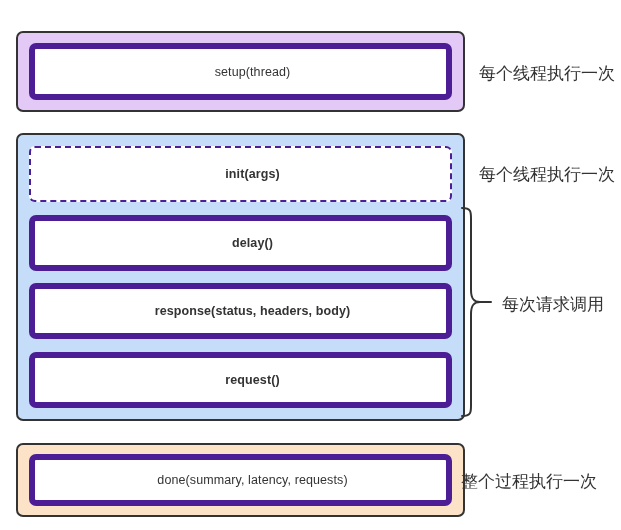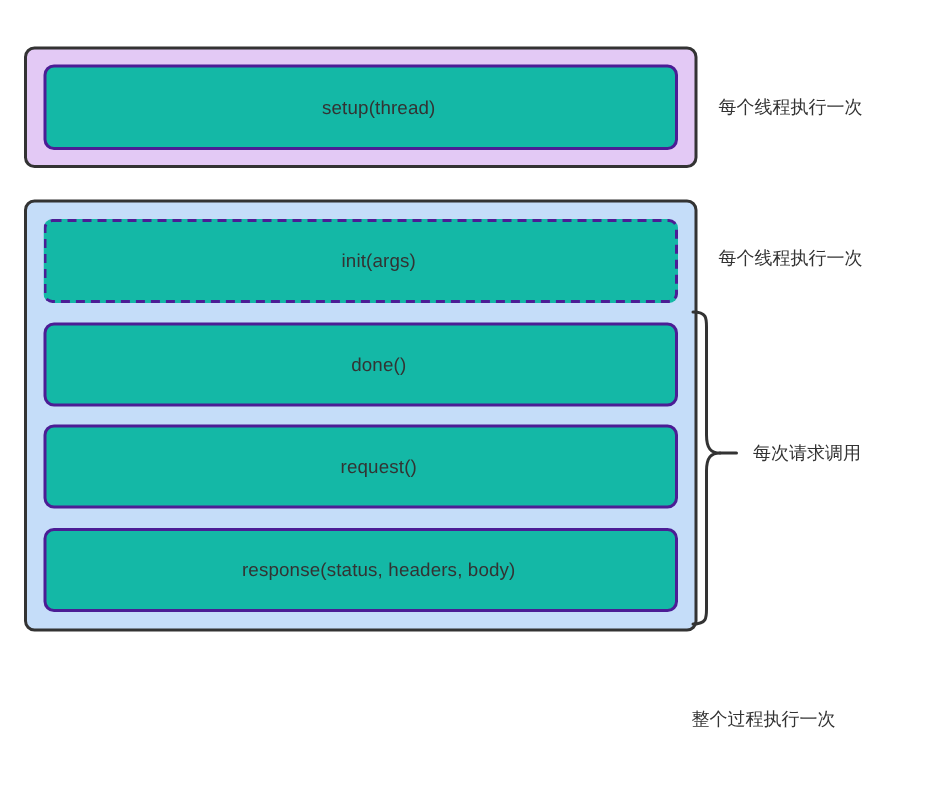--- a/index.html
+++ b/index.html
@@ -54,50 +54,51 @@
     top: 443px;
     width: 449px;
     height: 74px;
     background: #fce3c8;
     padding: 9px 11px;
   }
 
   
   .step {
     box-sizing: border-box;
-    background: #14b8a6;
-    border: 2px solid #4c1d95;
+    background: #ffffff;
+    border: 6px solid #4c1d95;
     border-radius: 7px;
     display: flex;
     align-items: center;
     justify-content: center;
     font-size: 12.5px;
     color: #333333;
     letter-spacing: 0.1px;
     white-space: nowrap;
     padding-left: 24px;
   }
   .group.purple .step { height: 100%; }
   .group.orange .step { height: 100%; }
 
   .group.blue .step {
     height: 56px;
     margin-bottom: 10px;
+    font-weight: bold;
   }
   .group.blue .step:last-child { margin-bottom: 0; }
   .group.blue .step.dashed {
     border-style: dashed;
     border-width: 2px;
     border-radius: 6px;
   }
 
   
   .annotation {
     position: absolute;
-    font-size: 12px;
+    font-size: 17px;
     color: #333333;
     white-space: nowrap;
     line-height: 1;
     text-align: center;
   }
   .annotation.a1 { left: 479px; top: 65px; }
   .annotation.a2 { left: 479px; top: 166px; }
   .annotation.a3 { left: 502px; top: 296px; }
   .annotation.a4 { left: 461px; top: 473px; }
 
@@ -116,29 +117,32 @@
 
 <div id="diagram">
 
   <div class="group purple">
     <div class="step">setup(thread)</div>
   </div>
   <div class="annotation a1">每个线程执行一次</div>
 
   <div class="group blue">
     <div class="step dashed">init(args)</div>
-    <div class="step">done()</div>
+    <div class="step">delay()</div>
+    <div class="step">response(status, headers, body)</div>
     <div class="step">request()</div>
-    <div class="step">response(status, headers, body)</div>
   </div>
   <div class="annotation a2">每个线程执行一次</div>
 
   <div id="brace-wrap">
     <svg width="34" height="212" viewBox="0 0 34 212" fill="none" xmlns="http://www.w3.org/2000/svg">
       <path d="M4 2 C 13 2, 13 6, 13 12 L 13 84 C 13 93, 16 96, 22 96 C 16 96, 13 99, 13 108 L 13 200 C 13 206, 13 210, 4 210" stroke="#333333" stroke-width="2" fill="none" stroke-linecap="round" stroke-linejoin="round"></path>
       <path d="M22 96 L 33 96" stroke="#333333" stroke-width="2" stroke-linecap="round"></path>
     </svg>
   </div>
   <div class="annotation a3">每次请求调用</div>
 
+  <div class="group orange">
+    <div class="step">done(summary, latency, requests)</div>
+  </div>
   <div class="annotation a4">整个过程执行一次</div>
 
 </div>
 
 </body></html>

